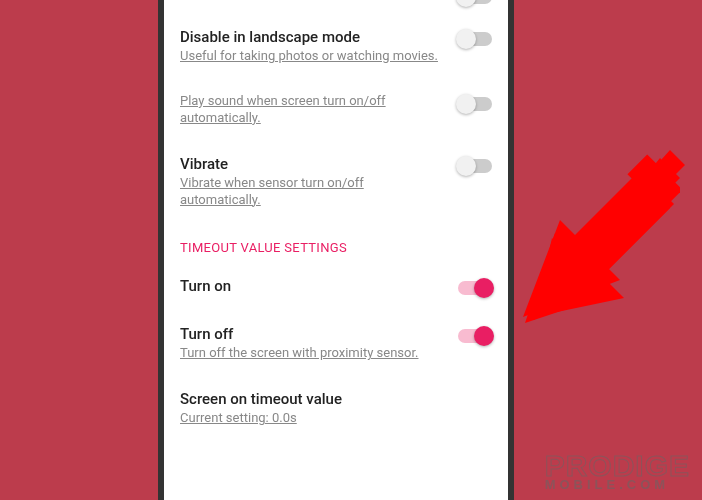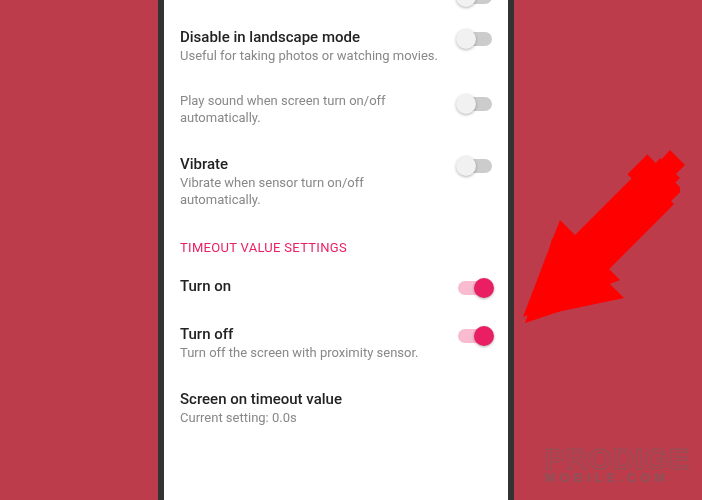--- a/index.html
+++ b/index.html
@@ -41,20 +41,21 @@
     .setting-title {
       font-size: 15px;
       color: #222;
       font-weight: 500;
       margin-bottom: 2px;
     }
     .setting-desc {
       font-size: 13px;
       color: #888;
       line-height: 1.3;
+      text-decoration: underline;
     }
     .section-header {
       font-size: 13px;
       color: #e91e63;
       font-weight: 400;
       letter-spacing: 0.3px;
       padding: 18px 0 8px 0;
     }
     .toggle {
       width: 34px;
@@ -94,21 +95,21 @@
     }
     .arrow {
       position: absolute;
       left: 520px;
       top: 148px;
       pointer-events: none;
     }
     .watermark {
       position: absolute;
       right: 12px;
-      bottom: 16px;
+      bottom: 9px;
       font-family: Arial, sans-serif;
       line-height: 0.9;
       opacity: 0.55;
       text-align: left;
     }
     .watermark-top {
       font-size: 30px;
       font-weight: 700;
       color: #7a7a7a;
       letter-spacing: 1px;

